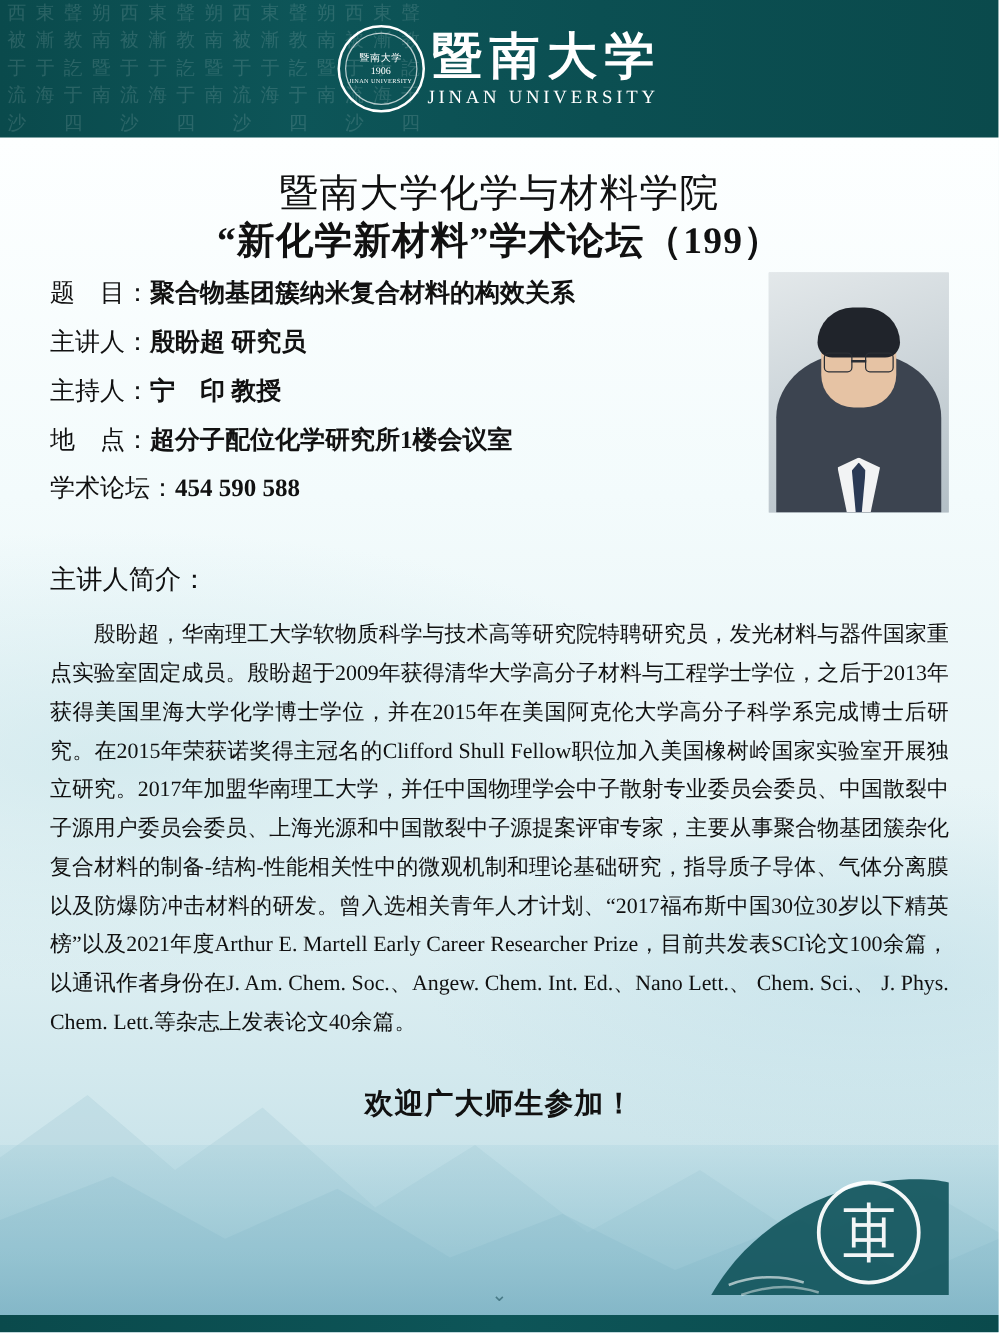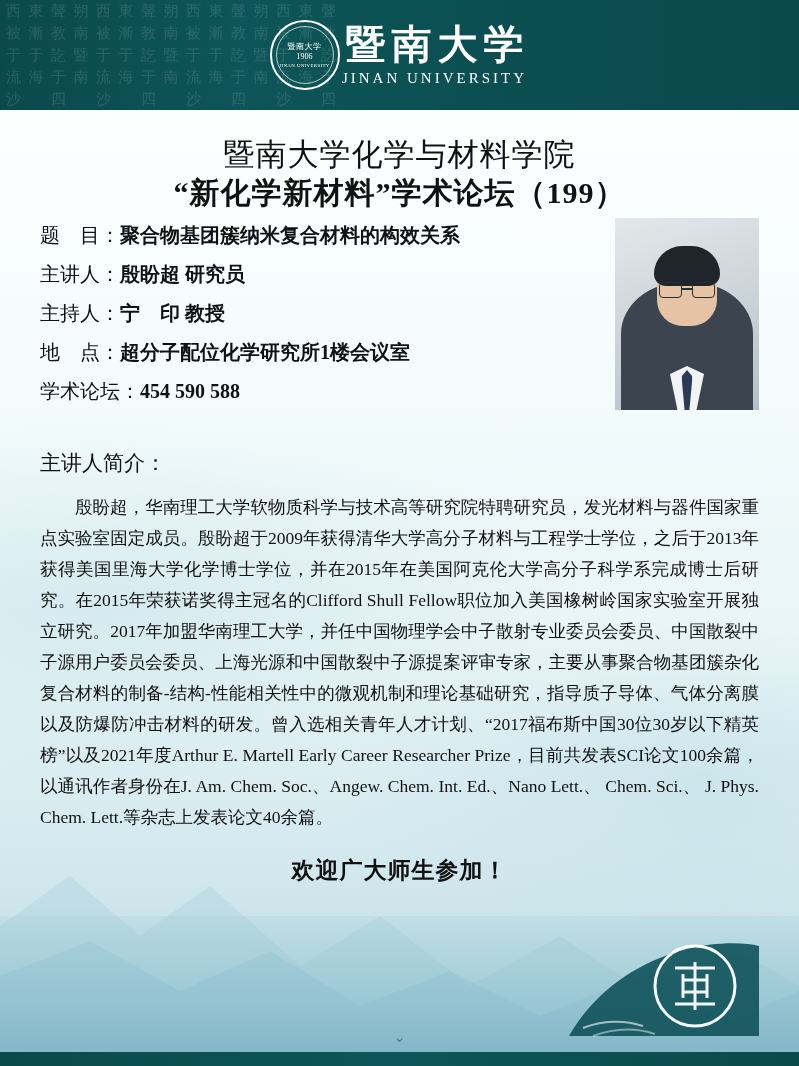--- a/index.html
+++ b/index.html
@@ -261,21 +261,21 @@
   .bio-text {
     margin-top: 12px;
     font-size: 17.5px;
     line-height: 31px;
     color: #111111;
     text-align: justify;
     text-justify: inter-ideograph;
     text-indent: 2em;
   }
   .welcome {
-    margin-top: 22px;
+    margin-top: 34px;
     text-align: center;
     font-size: 23px;
     font-weight: 700;
     color: #111111;
     letter-spacing: 1px;
   }
   
   .emblem {
     position: absolute;
     right: 36px;

